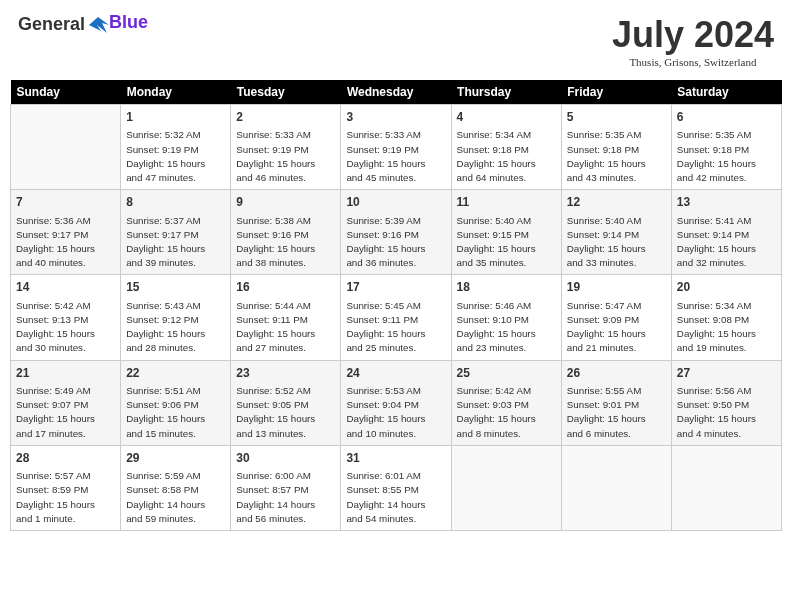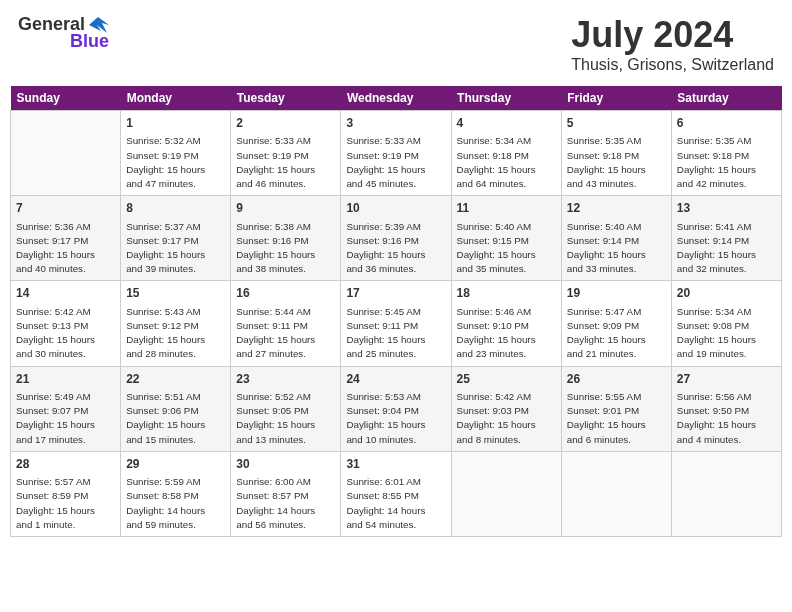--- a/index.html
+++ b/index.html
@@ -12,46 +12,47 @@
     }
     .header {
       display: flex;
       justify-content: space-between;
       align-items: flex-start;
       margin-bottom: 8px;
       padding: 4px 8px;
     }
     .logo {
       display: flex;
-      flex-direction: column;
-      align-items: flex-end;
+      flex-direction: row;
+      align-items: center;
     }
     .logo-row {
       display: flex;
       align-items: center;
     }
     .title-block {
-      text-align: left;
+      text-align: center;
     }
     .month-year {
       font-size: 36px;
       font-weight: bold;
       color: #333;
     }
     .location {
-      font-size: 16px;
-      color: #333;
+      font-size: 11px;
+      color: #333;
+      font-family: Liberation Serif, serif;
     }
     table {
       width: 100%;
       border-collapse: collapse;
       font-size: 10.5px;
     }
     thead tr th {
-      background-color: #701a75;
+      background-color: #000000;
       color: #fff;
       text-align: left;
       padding: 5px 6px;
       font-size: 12px;
       font-weight: bold;
     }
     tbody tr td {
       border: 1px solid #ccc;
       vertical-align: top;
       padding: 4px 5px;

